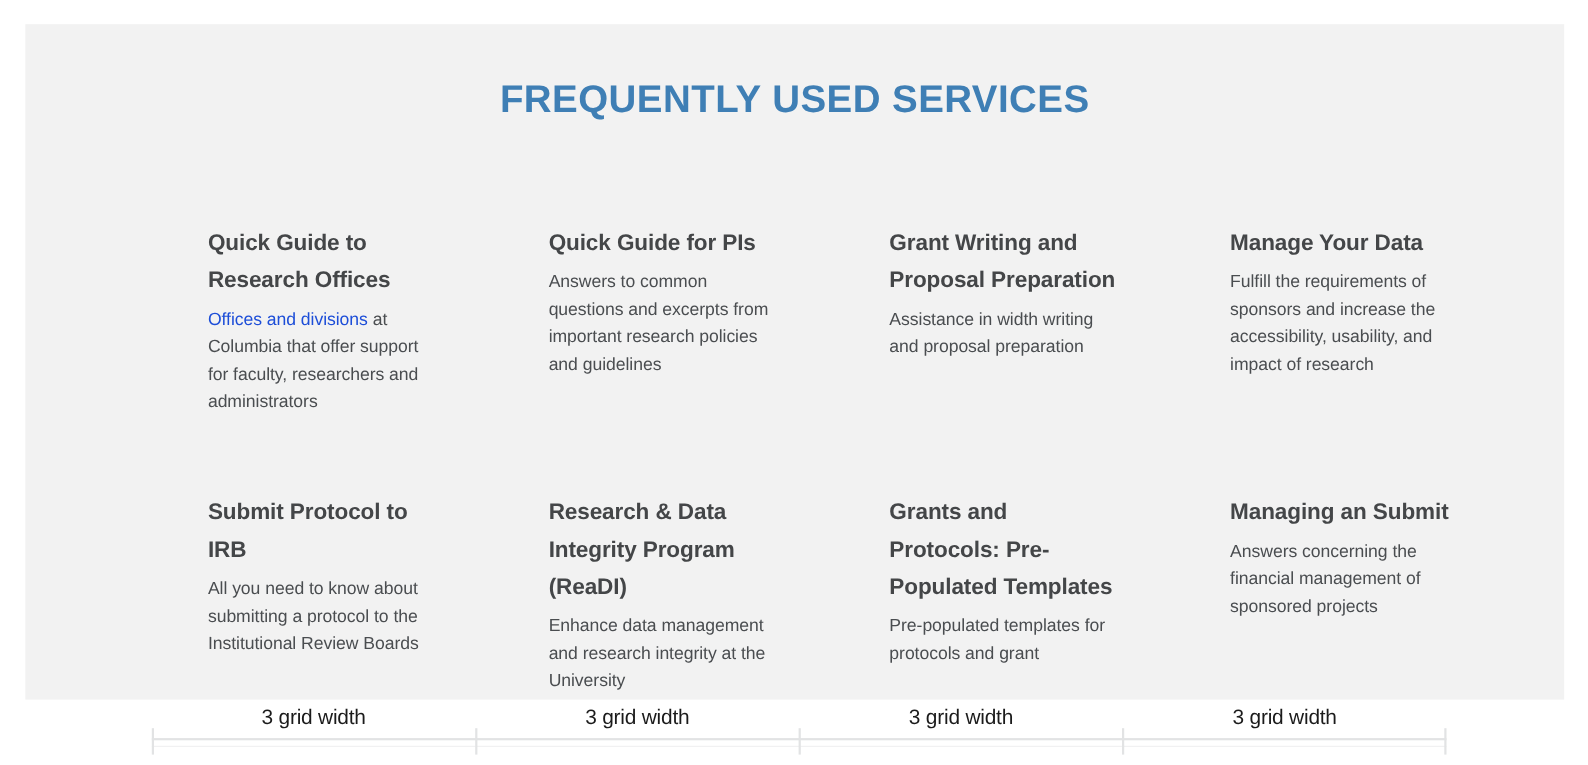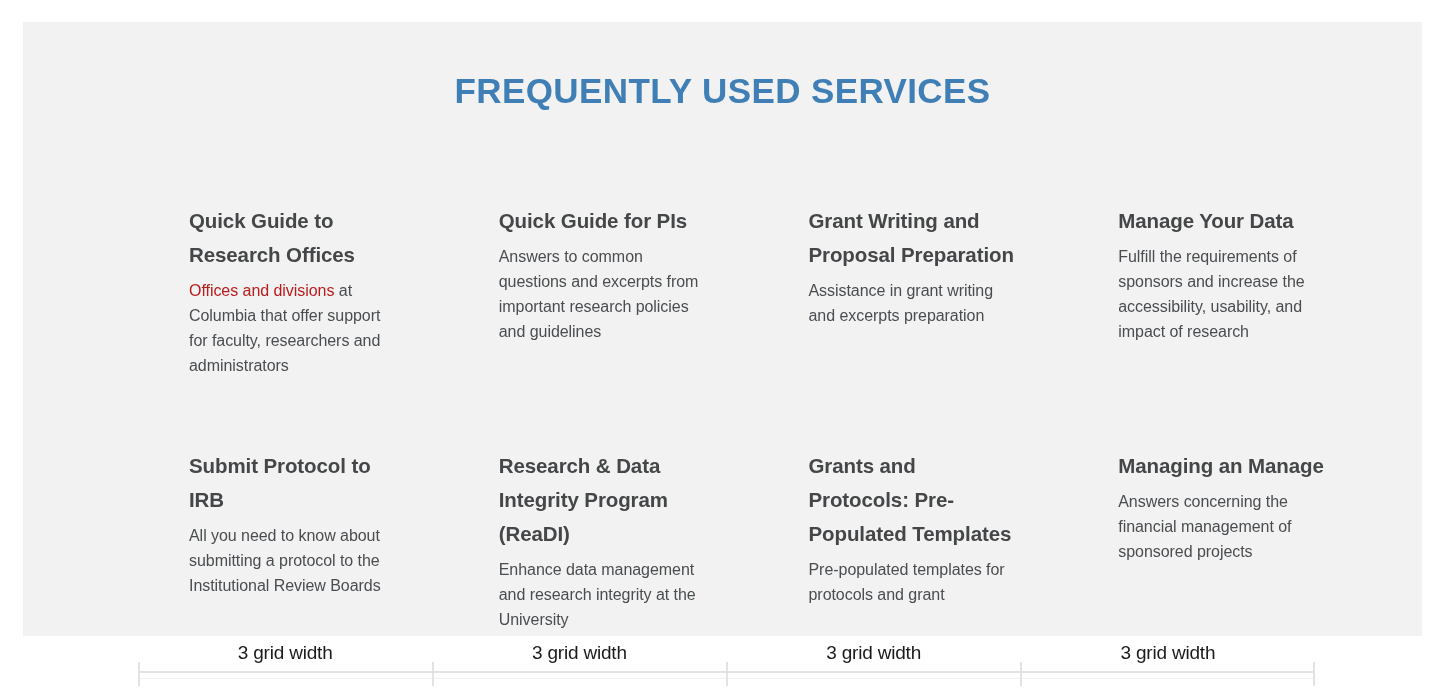--- a/index.html
+++ b/index.html
@@ -70,21 +70,21 @@
 
   .card-desc {
     color: #4a4d50;
     font-size: 16px;
     line-height: 25px;
     letter-spacing: -0.05px;
   }
 
   .card-desc a,
   .card-desc .link {
-    color: #b91c1c;
+    color: #1d4ed8;
     text-decoration: none;
   }
 
   
   .ruler {
     position: absolute;
     left: 138px;
     top: 634px;
     width: 1177px;
     height: 56px;
@@ -150,21 +150,21 @@
         <div class="card-desc"><span class="link">Offices and divisions</span><span> at Columbia that offer support for faculty, researchers and administrators</span></div>
       </div>
 
       <div class="card">
         <div class="card-title">Quick Guide for PIs</div>
         <div class="card-desc">Answers to common questions and excerpts from important research policies and guidelines</div>
       </div>
 
       <div class="card">
         <div class="card-title">Grant Writing and Proposal Preparation</div>
-        <div class="card-desc">Assistance in grant writing and excerpts preparation</div>
+        <div class="card-desc">Assistance in width writing and proposal preparation</div>
       </div>
 
       <div class="card">
         <div class="card-title">Manage Your Data</div>
         <div class="card-desc">Fulfill the requirements of sponsors and increase the accessibility, usability, and impact of research</div>
       </div>
 
       <div class="card">
         <div class="card-title">Submit Protocol to IRB</div>
         <div class="card-desc">All you need to know about submitting a protocol to the Institutional Review Boards</div>
@@ -174,21 +174,21 @@
         <div class="card-title">Research &amp; Data Integrity Program (ReaDI)</div>
         <div class="card-desc">Enhance data management and research integrity at the University</div>
       </div>
 
       <div class="card">
         <div class="card-title">Grants and Protocols: Pre-Populated Templates</div>
         <div class="card-desc">Pre-populated templates for protocols and grant</div>
       </div>
 
       <div class="card">
-        <div class="card-title">Managing an Manage</div>
+        <div class="card-title">Managing an Submit</div>
         <div class="card-desc">Answers concerning the financial management of sponsored projects</div>
       </div>
 
     </div>
   </div>
 
   <div class="ruler">
     <div class="ruler-labels">
       <div class="ruler-label">3 grid width</div>
       <div class="ruler-label">3 grid width</div>

